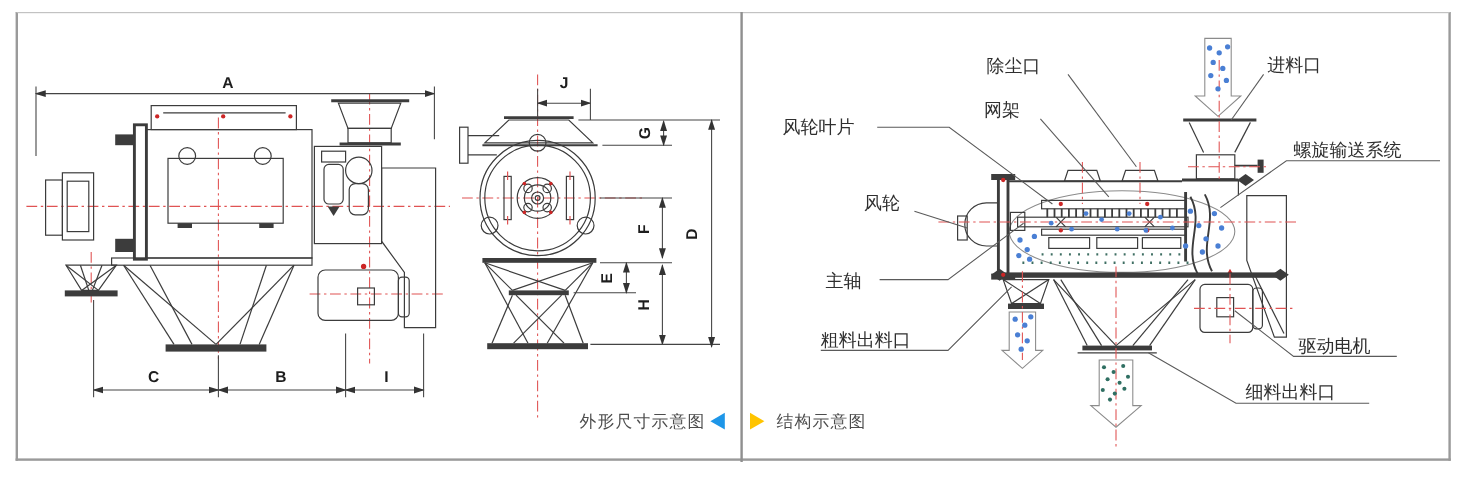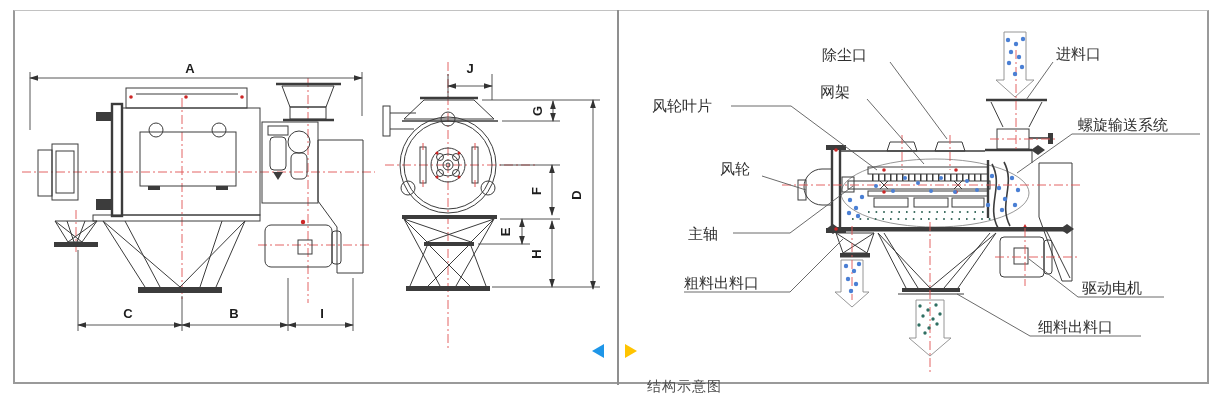--- a/index.html
+++ b/index.html
@@ -6,21 +6,21 @@
   .stage{position:relative;width:1223px;height:401px;background:#ffffff;overflow:hidden;
          font-family:"Liberation Sans",sans-serif;}
   .frame{position:absolute;left:13px;top:10px;width:1196px;height:374px;
          border-top:1px solid #c2c2c2;border-left:2px solid #9a9a9a;
          border-right:2px solid #9a9a9a;border-bottom:2px solid #9a9a9a;box-sizing:border-box;}
   .divider{position:absolute;left:617px;top:10px;width:2px;height:375px;background:#8f8f8f;}
   .svgL{position:absolute;left:14px;top:11px;}
   .svgR{position:absolute;left:619px;top:11px;}
   .capL{position:absolute;left:420px;top:343px;width:168px;text-align:right;
         font-size:14px;color:#4d4d4d;letter-spacing:1px;}
-  .capR{position:absolute;left:647px;top:343px;font-size:14px;color:#4d4d4d;letter-spacing:1px;margin-top:35px;}
+  .capR{position:absolute;left:647px;top:343px;font-size:14px;color:#4d4d4d;letter-spacing:1px;}
   .triL{position:absolute;left:592px;top:344px;width:0;height:0;
         border-top:7px solid transparent;border-bottom:7px solid transparent;
         border-right:12px solid #1e96e8;}
   .triR{position:absolute;left:625px;top:344px;width:0;height:0;
         border-top:7px solid transparent;border-bottom:7px solid transparent;
         border-left:12px solid #ffc400;}
   
   .k   {stroke:#3c3c3c;fill:none;stroke-width:1;}
   .k15 {stroke:#3c3c3c;fill:none;stroke-width:1.6;}
   .k2  {stroke:#3c3c3c;fill:none;stroke-width:2.4;}
@@ -367,16 +367,17 @@
       <text class="lbl" x="720" y="174">风轮</text>
       <text class="lbl" x="688" y="239">主轴</text>
       <text class="lbl" x="684" y="288">粗料出料口</text>
       <text class="lbl" x="1082" y="293">驱动电机</text>
       <text class="lbl" x="1038" y="332">细料出料口</text>
     </g>
   </svg>
 
   <div class="divider"></div>
 
+  <div class="capL">外形尺寸示意图</div>
   <div class="triL"></div>
   <div class="triR"></div>
   <div class="capR">结构示意图</div>
 </div>
 
 </body></html>

